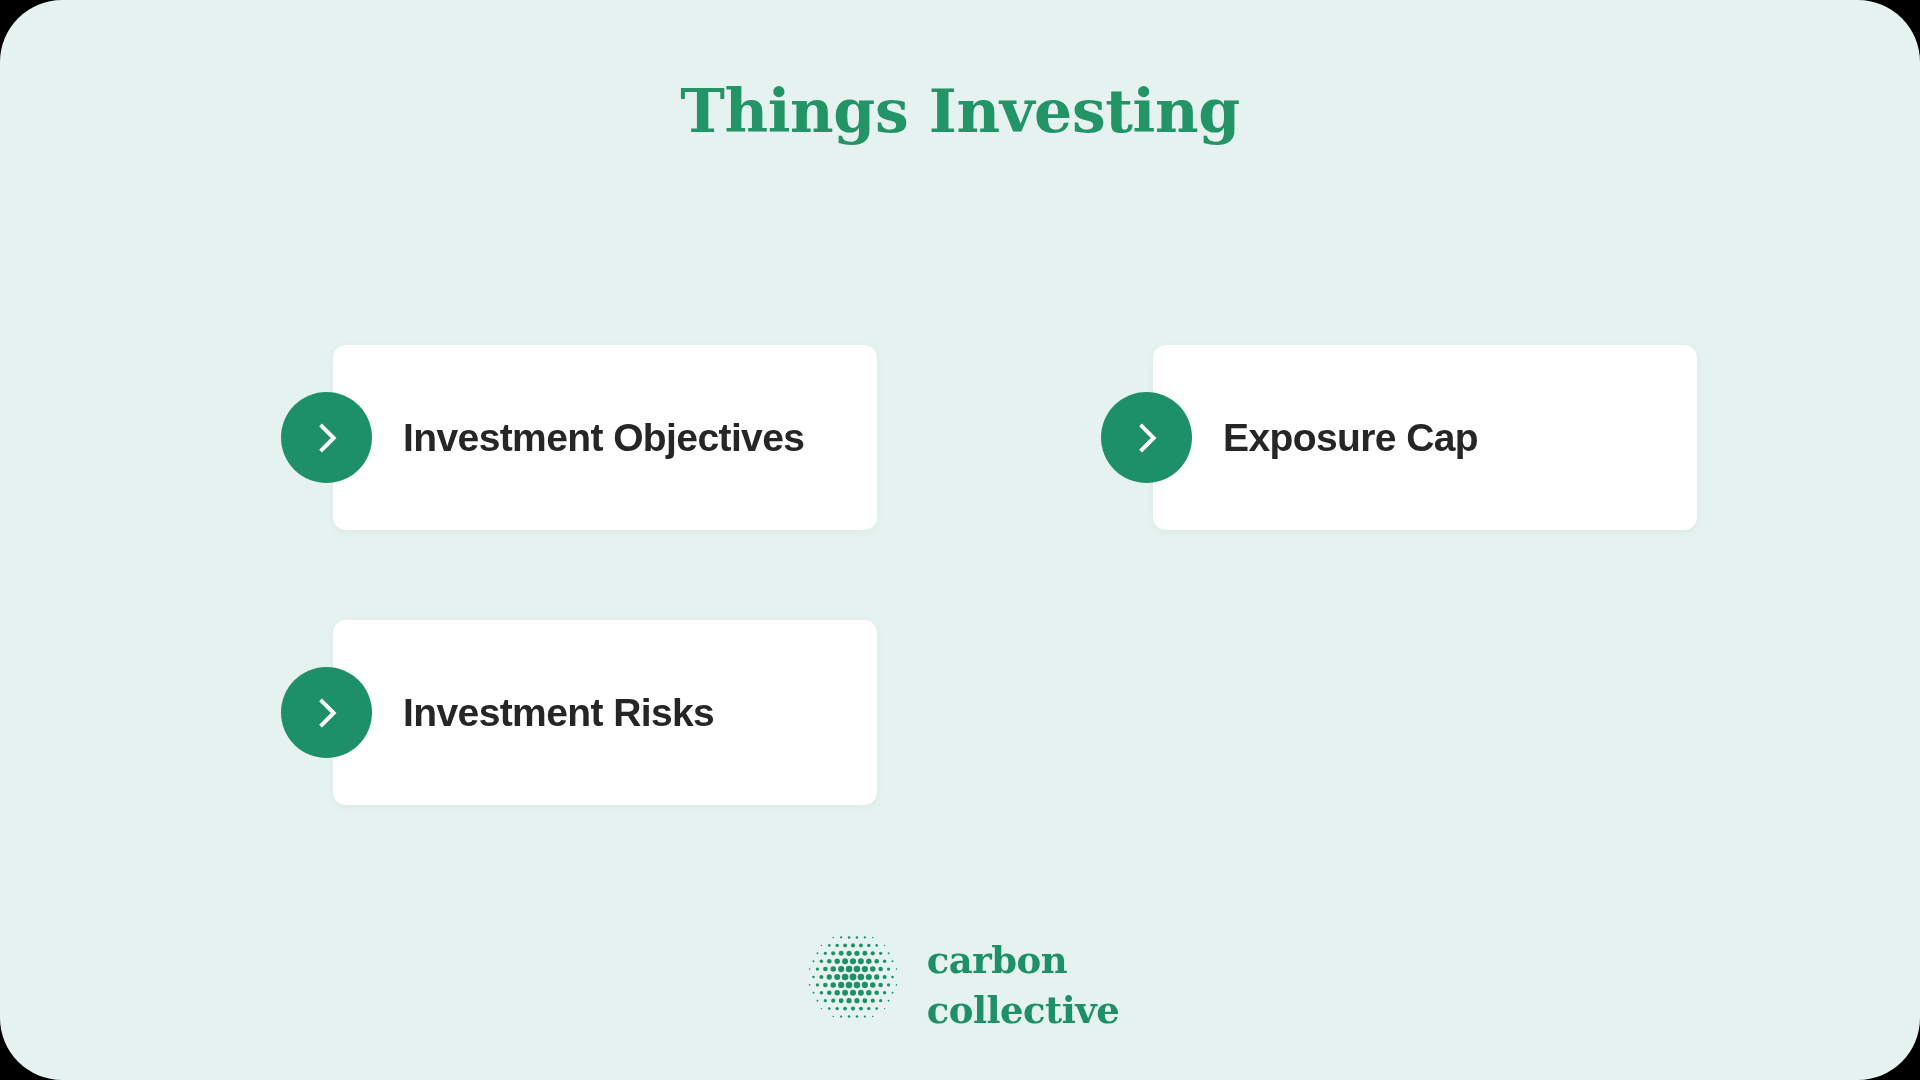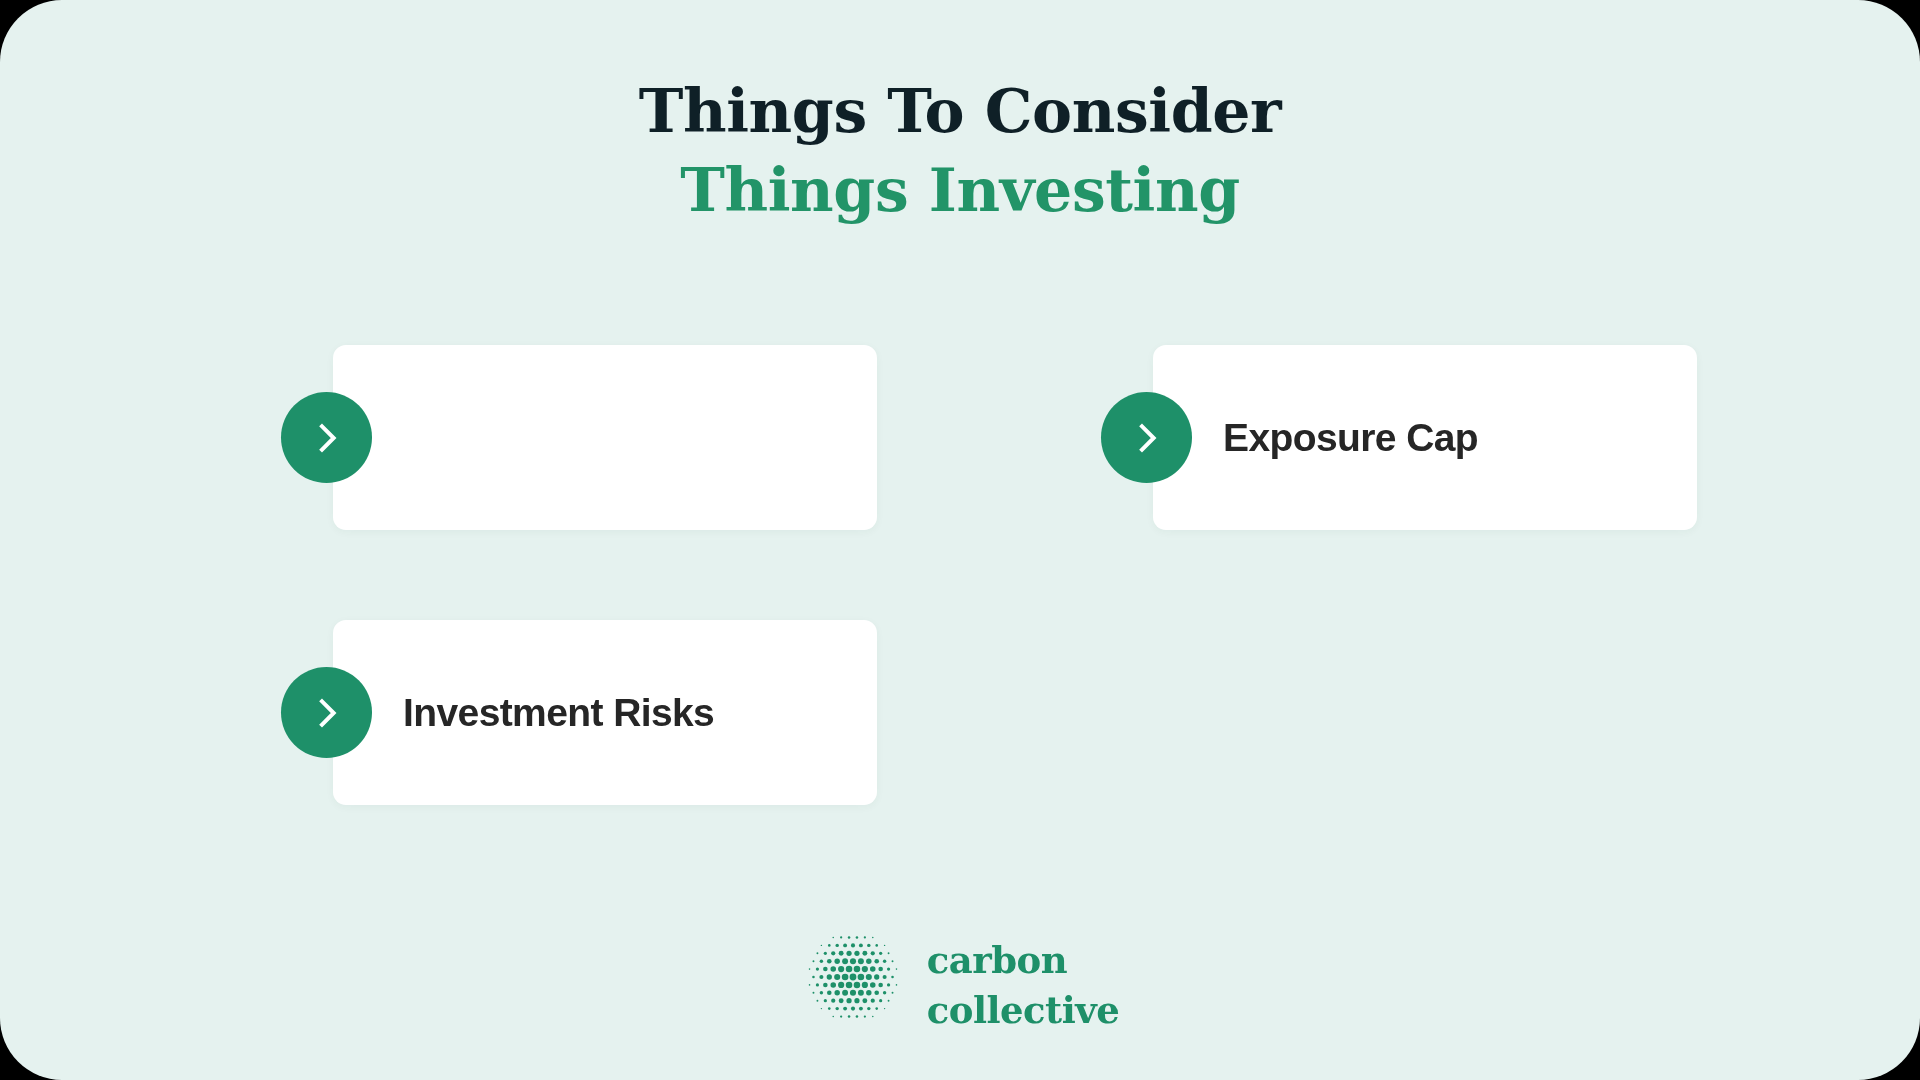--- a/index.html
+++ b/index.html
@@ -149,33 +149,33 @@
     color:#1E9069;
   }
   .logo-word span.second { margin-top:13px; }
 </style>
 </head>
 <body>
 
 <div class="page">
 
   <div class="heading">
-    <span class="heading-line l1">Things To Consider</span>
     <span class="heading-line l2">Things Investing</span>
   </div>
 
   <div class="grid">
 
     <div class="cell r0 c0">
       <div class="card-panel"></div>
       <div class="card-badge">
         <svg viewBox="0 0 24 24" fill="none" stroke="#FFFFFF" stroke-width="2.4" stroke-linecap="square" stroke-linejoin="miter" aria-hidden="true">
           <polyline points="9,5 16,12 9,19"></polyline>
         </svg>
       </div>
+      <div class="card-label">Investment Objectives</div>
     </div>
 
     <div class="cell r0 c1">
       <div class="card-panel"></div>
       <div class="card-badge">
         <svg viewBox="0 0 24 24" fill="none" stroke="#FFFFFF" stroke-width="2.4" stroke-linecap="square" stroke-linejoin="miter" aria-hidden="true">
           <polyline points="9,5 16,12 9,19"></polyline>
         </svg>
       </div>
       <div class="card-label">Exposure Cap</div>

